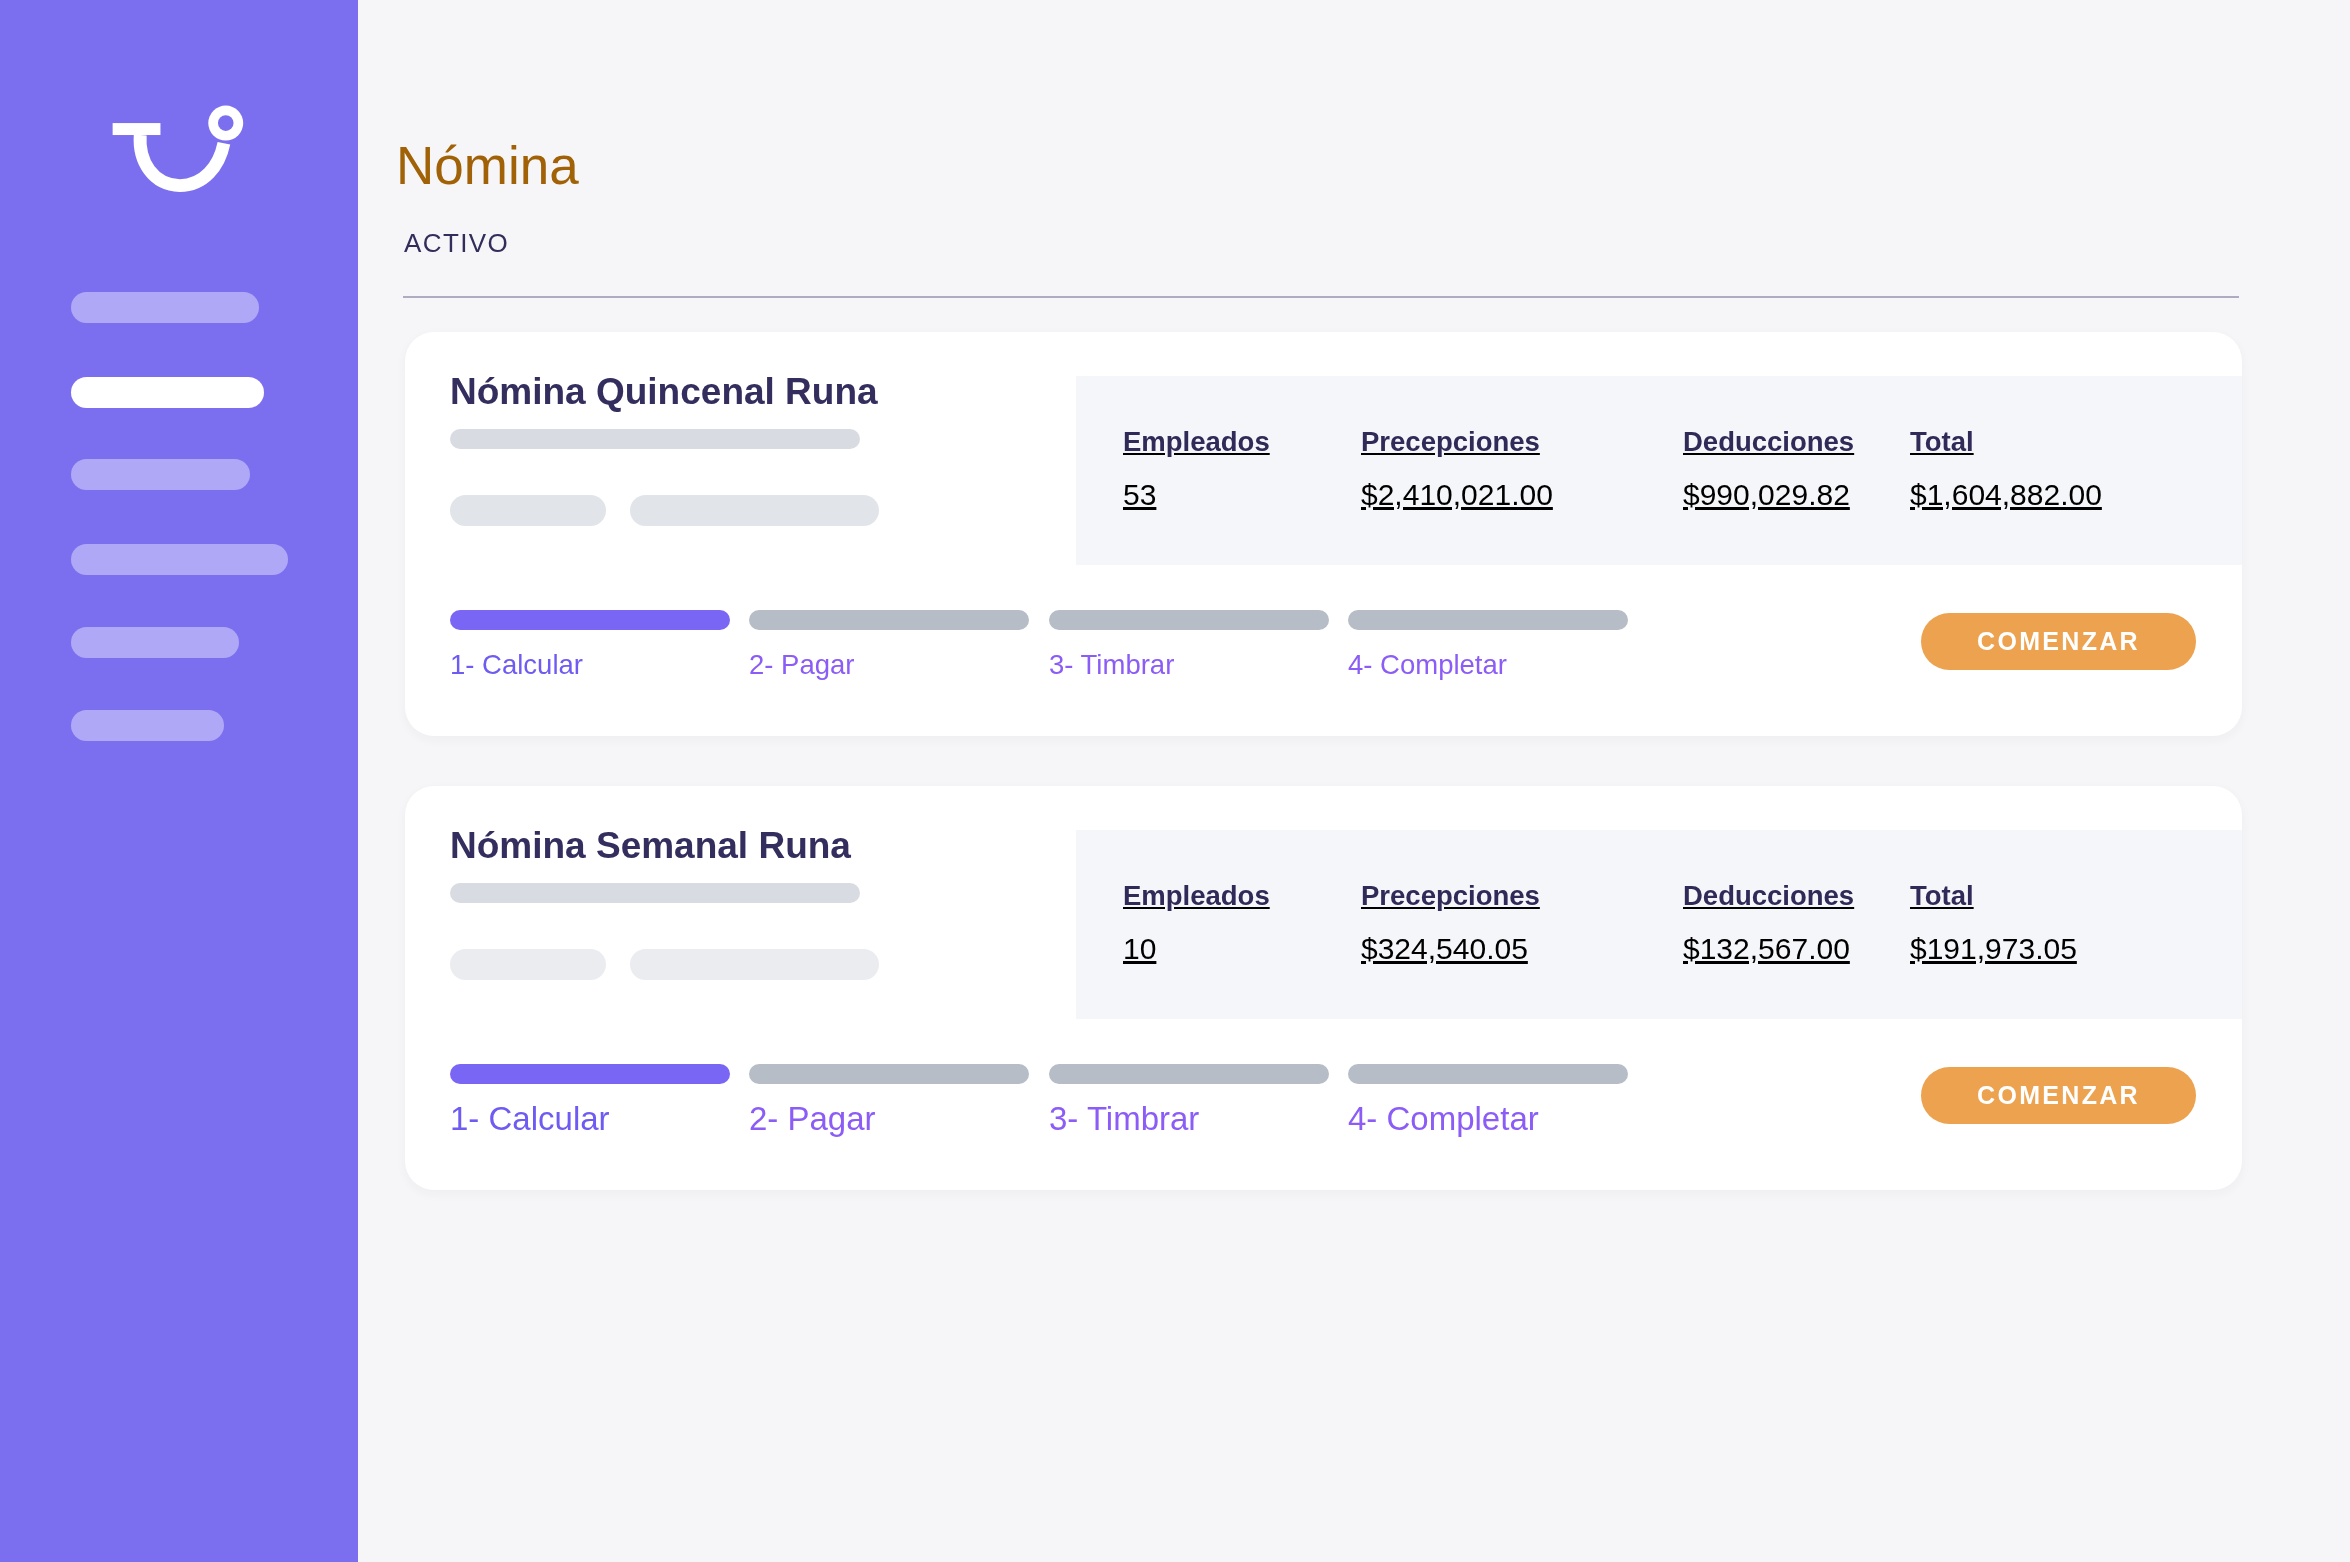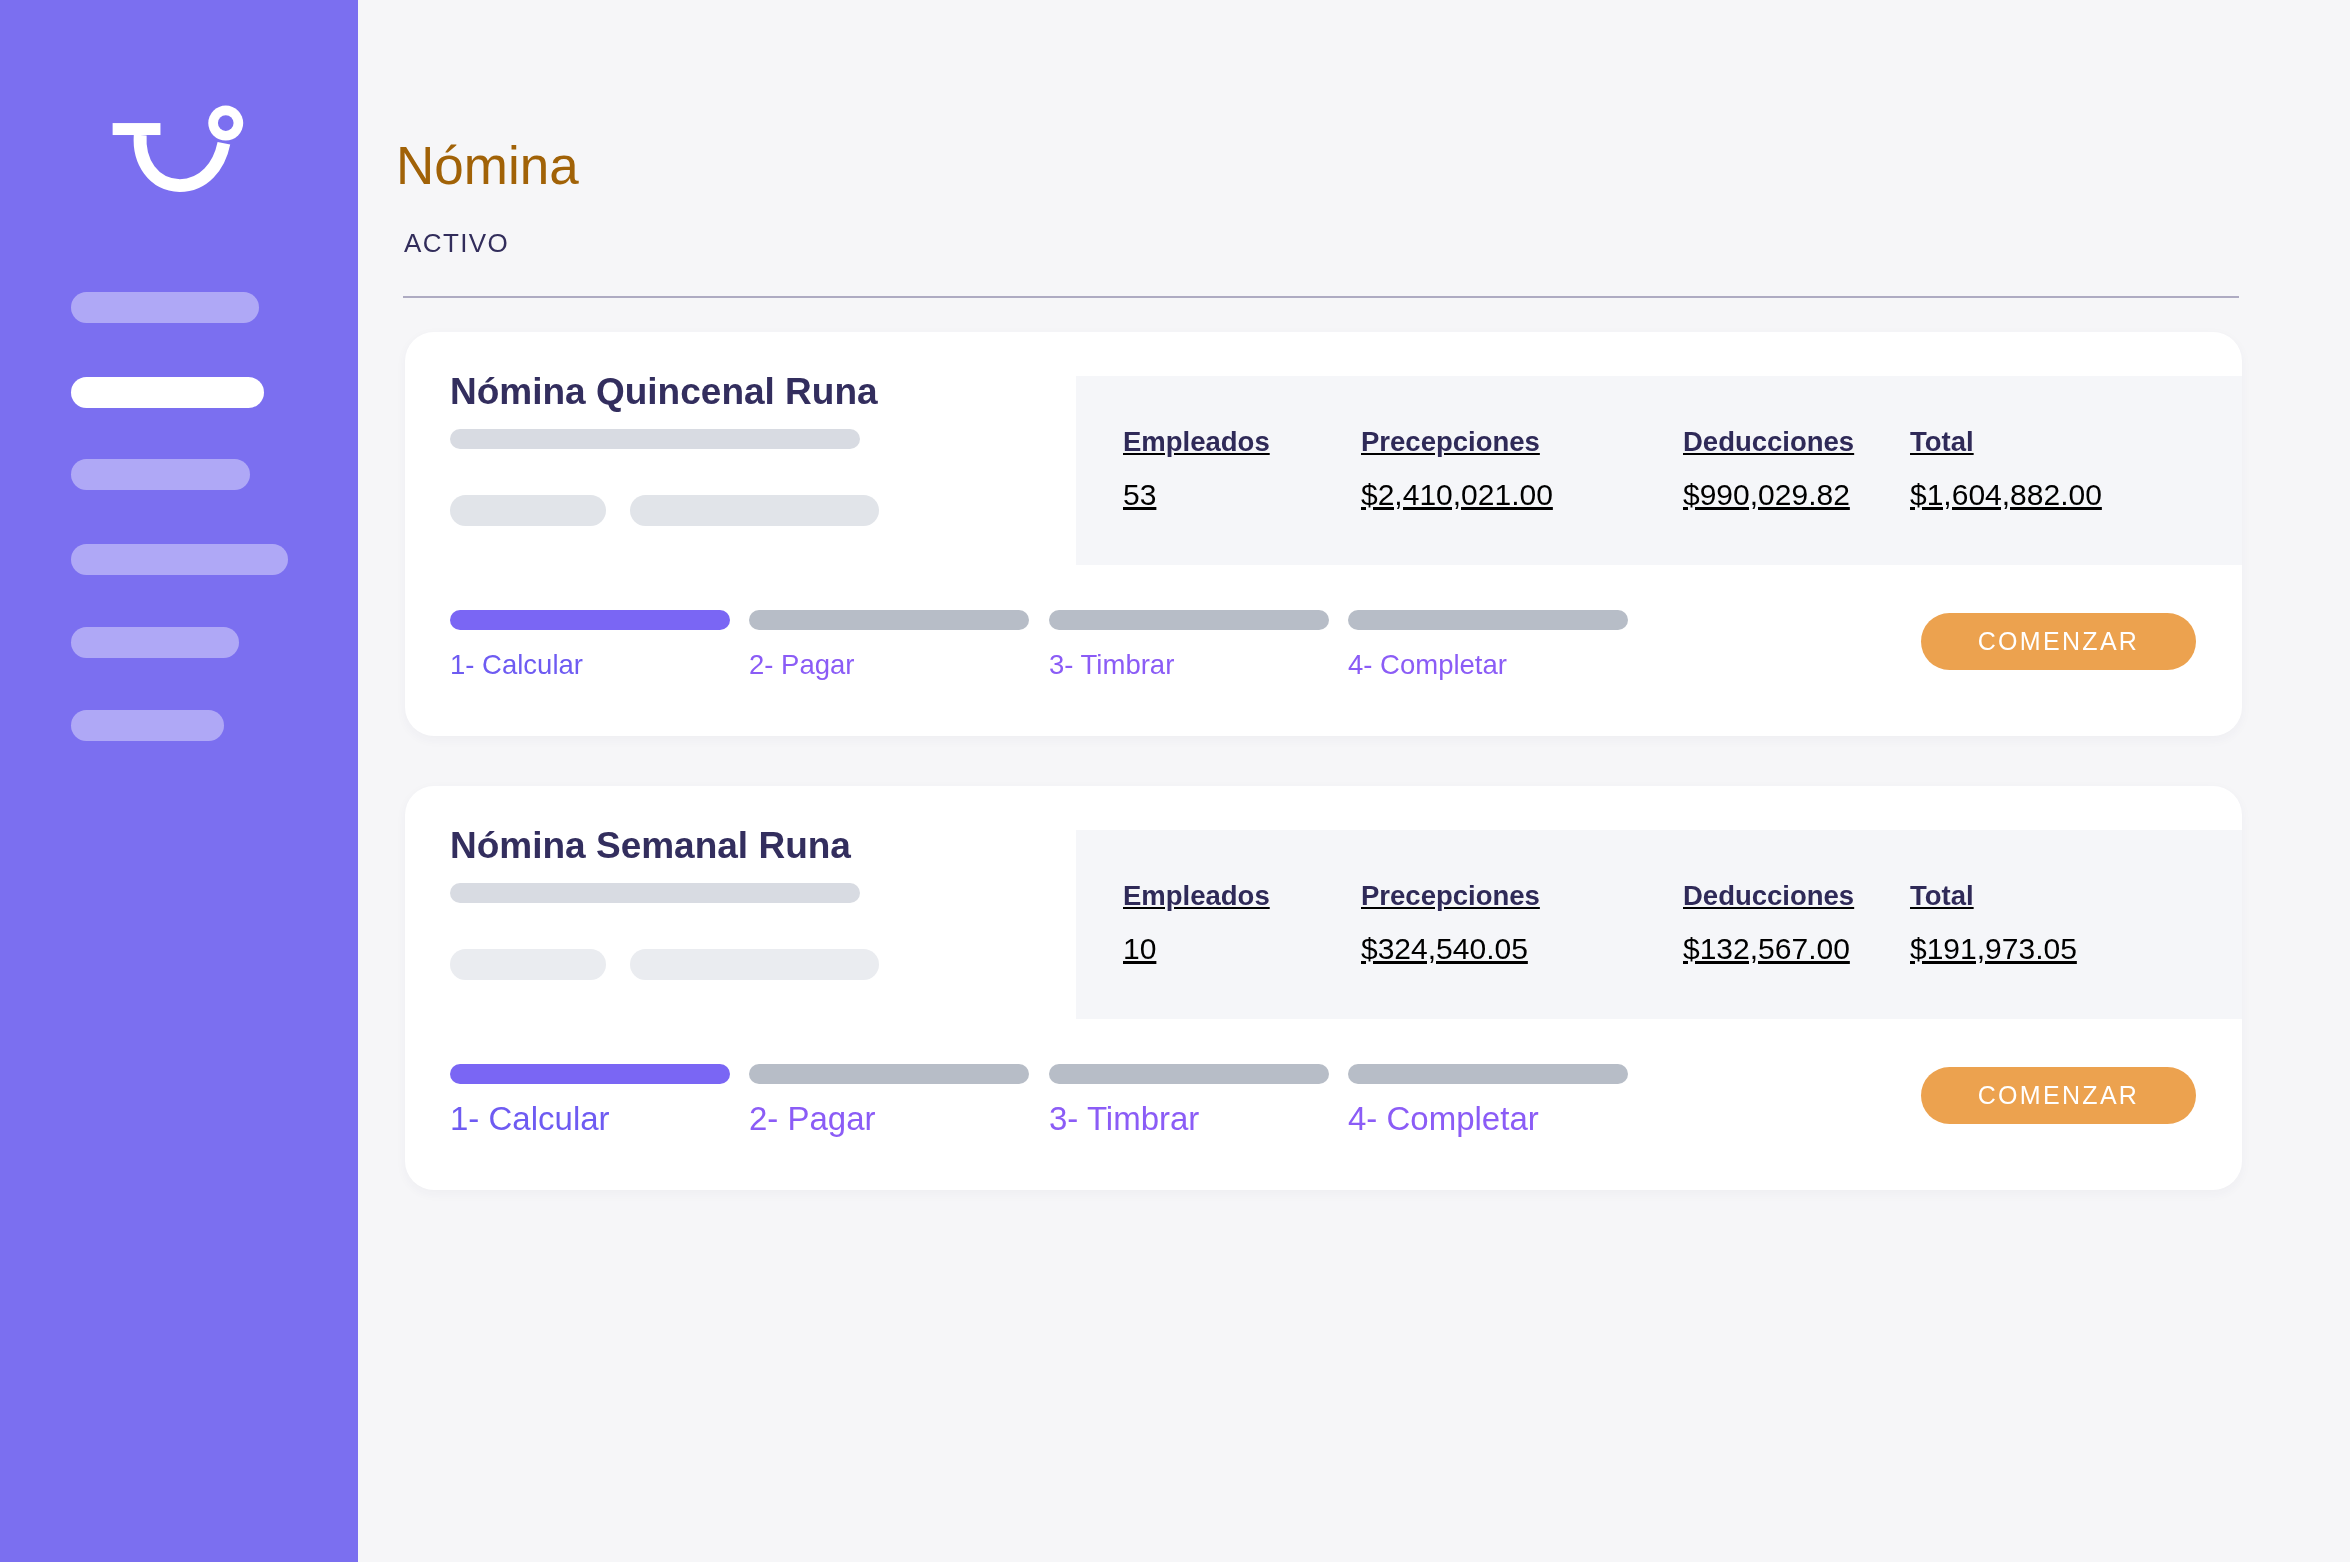--- a/index.html
+++ b/index.html
@@ -91,21 +91,21 @@
     position:absolute;top:319px;width:280px;
     font-size:27.5px;color:#8b5cf6;line-height:1;white-space:nowrap;
   }
   .step-label.active{color:#6e5bf2;}
   .card2 .step-label{font-size:33px;top:316px;}
 
   .cta{
     position:absolute;right:46px;top:281px;width:275px;height:57px;
     border:none;border-radius:28.5px;background:#eca24f;
     color:#ffffff;font-family:"Liberation Sans", sans-serif;
-    font-size:25px;letter-spacing:2.3px;font-weight:400;
+    font-size:25px;letter-spacing:2.3px;font-weight:700;
     display:flex;align-items:center;justify-content:center;
     cursor:pointer;
   }
 </style>
 </head>
 <body>
 
 <nav class="sidebar">
   <div class="logo">
     <svg viewBox="0 0 150 112" width="138" height="103" aria-hidden="true">

